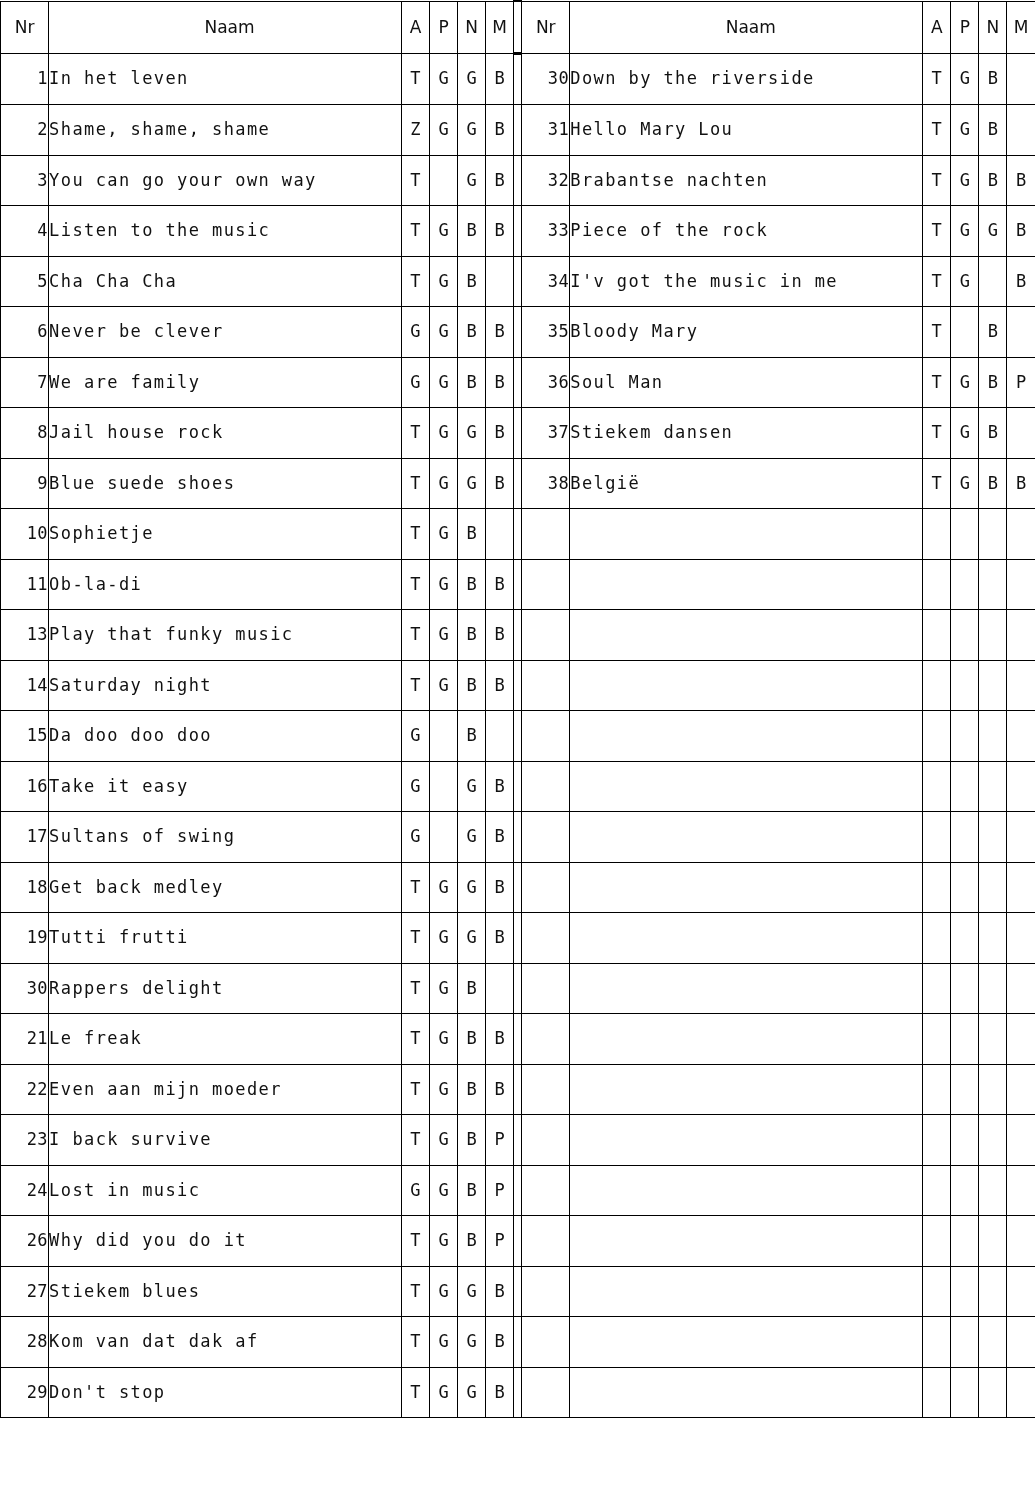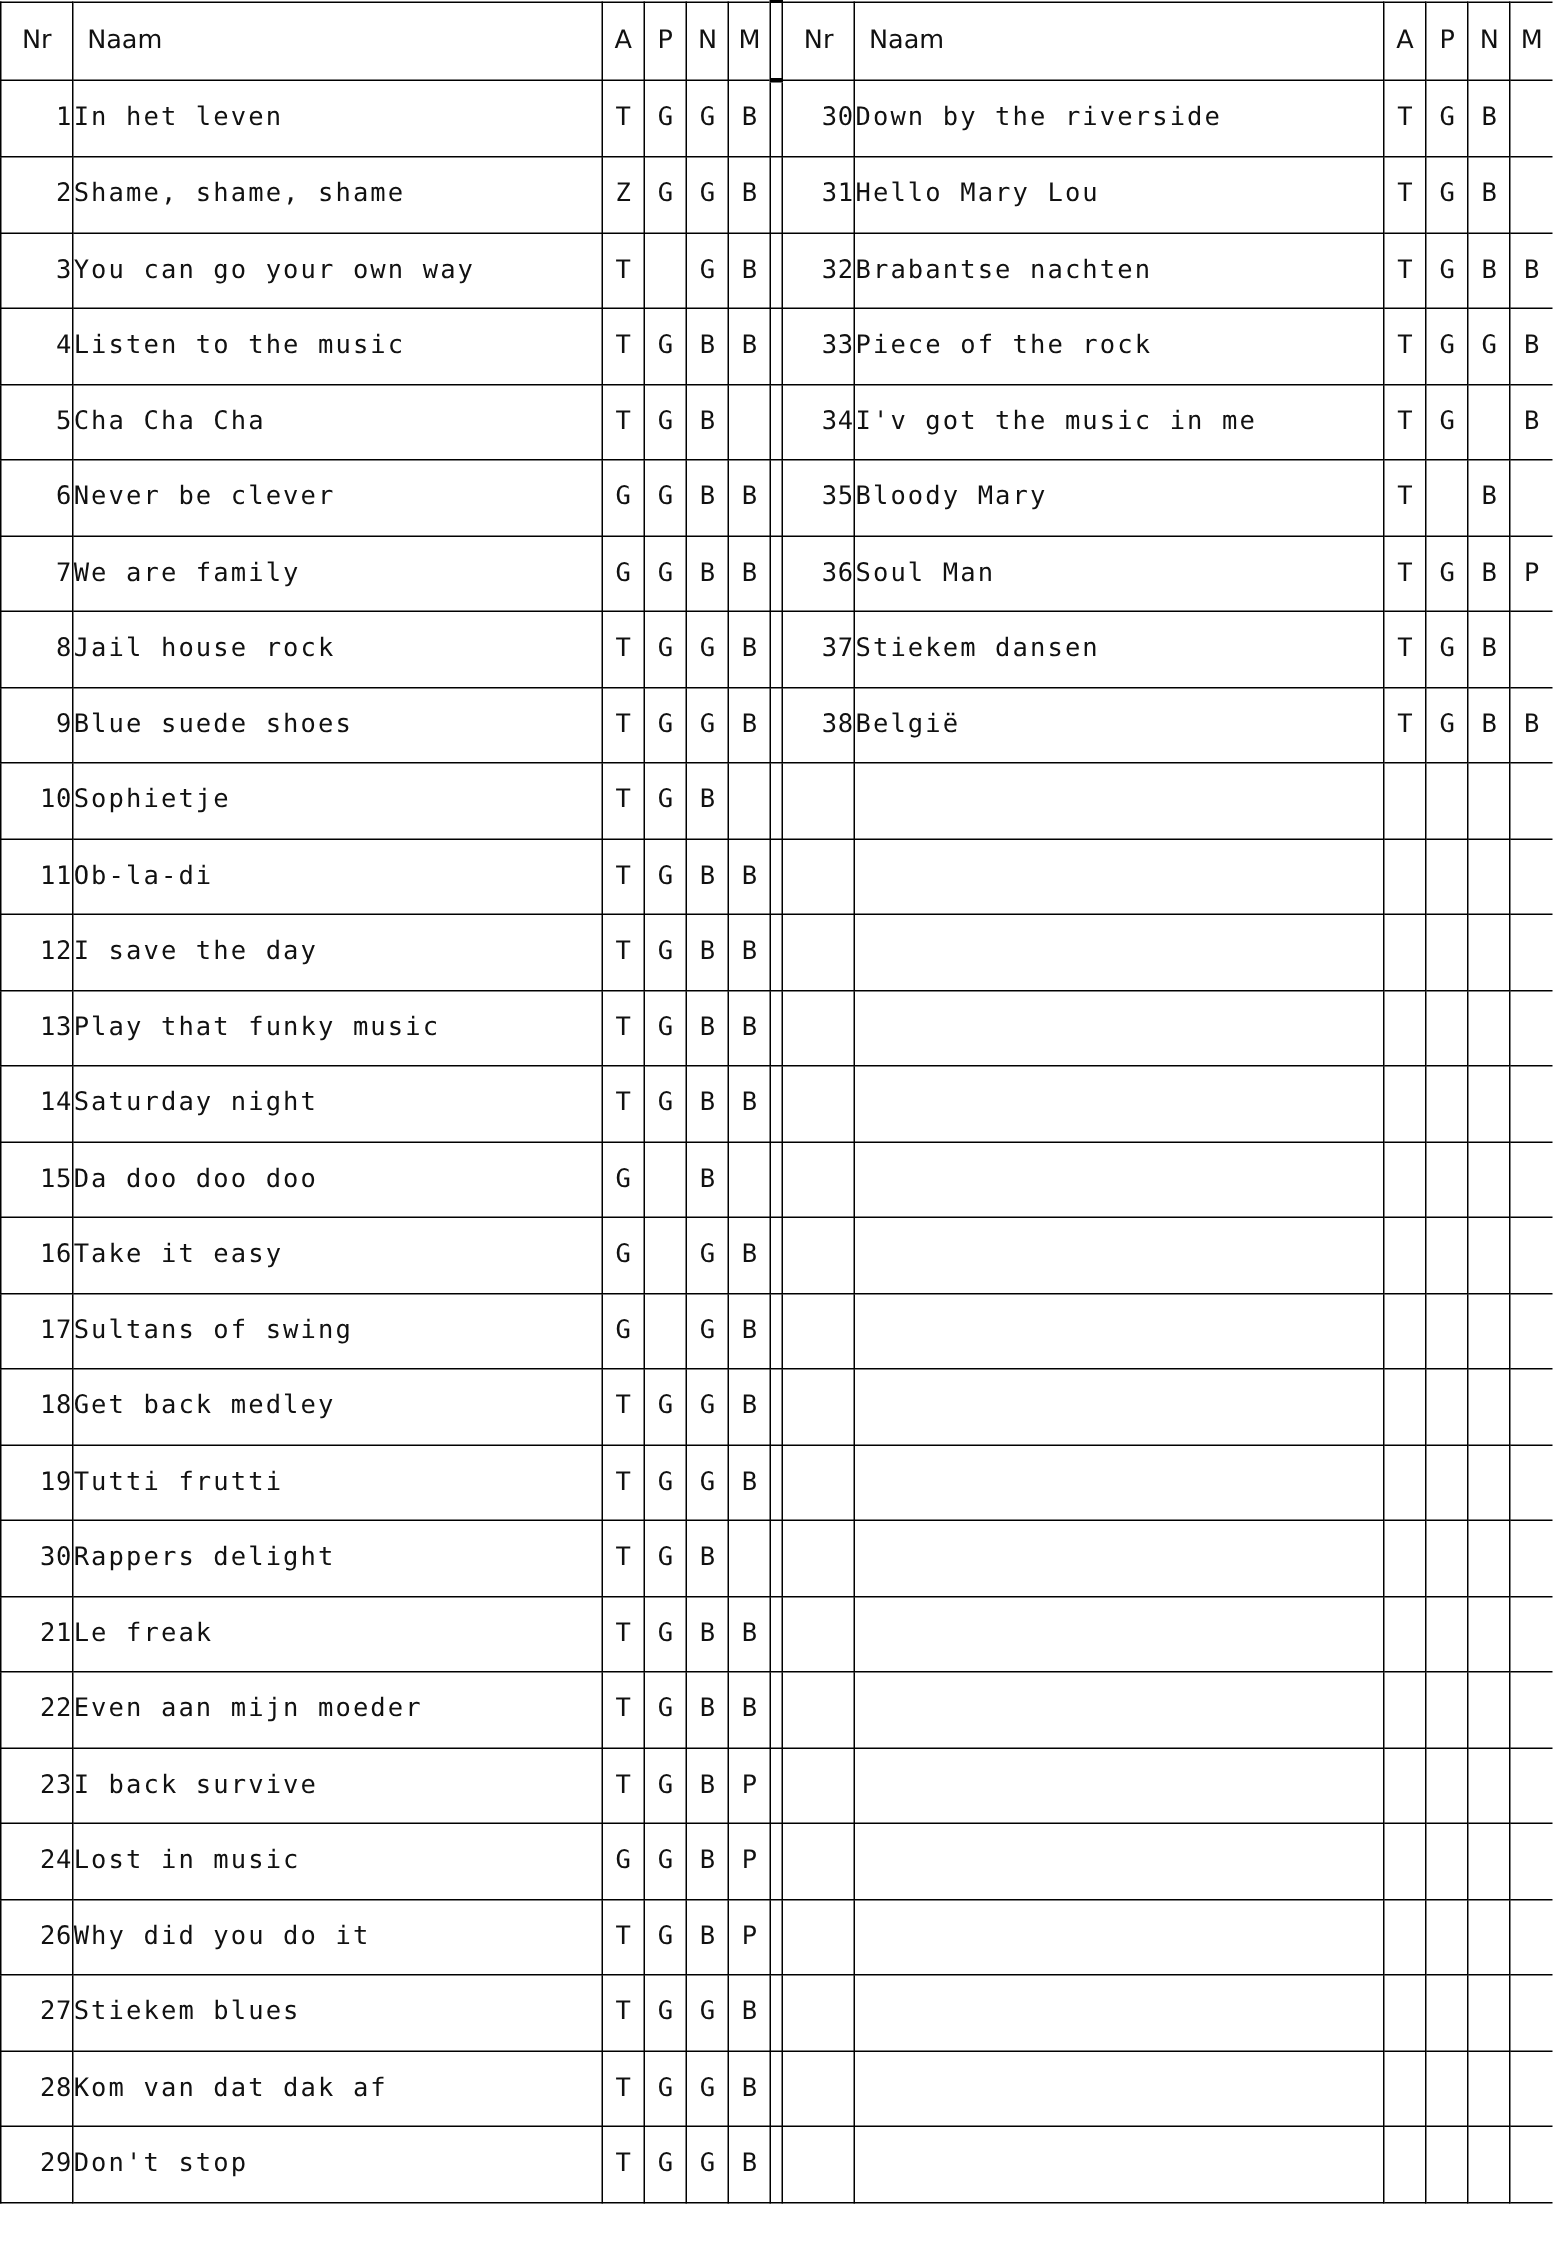--- a/index.html
+++ b/index.html
@@ -45,21 +45,21 @@
 
   .hdr th {
     height: 42px;
     font-family: "DejaVu Sans", sans-serif;
     font-weight: bold;
     font-size: 19px;
     border-bottom: 3px solid #000;
     border-top: 2px solid #000;
   }
   .hdr th.nr   { text-align: center; }
-  .hdr th.name { text-align: left; padding-left: 9px; }
+  .hdr th.name { text-align: center; padding-left: 9px; }
   .hdr th.f    { text-align: center; }
 
   td.nr {
     text-align: right;
     padding-right: 7px;
     font-size: 18px;
     letter-spacing: 0.5px;
   }
   td.name {
     text-align: left;
@@ -280,35 +280,20 @@
           <td class="f">B</td>
           <td class="gap"></td>
           <td class="nr"></td>
           <td class="name"></td>
           <td class="f"></td>
           <td class="f"></td>
           <td class="f"></td>
           <td class="f last"></td>
         </tr>
         <tr>
-          <td class="nr">12</td>
-          <td class="name">I save the day</td>
-          <td class="f">T</td>
-          <td class="f">G</td>
-          <td class="f">B</td>
-          <td class="f">B</td>
-          <td class="gap"></td>
-          <td class="nr"></td>
-          <td class="name"></td>
-          <td class="f"></td>
-          <td class="f"></td>
-          <td class="f"></td>
-          <td class="f last"></td>
-        </tr>
-        <tr>
           <td class="nr">13</td>
           <td class="name">Play that funky music</td>
           <td class="f">T</td>
           <td class="f">G</td>
           <td class="f">B</td>
           <td class="f">B</td>
           <td class="gap"></td>
           <td class="nr"></td>
           <td class="name"></td>
           <td class="f"></td>

